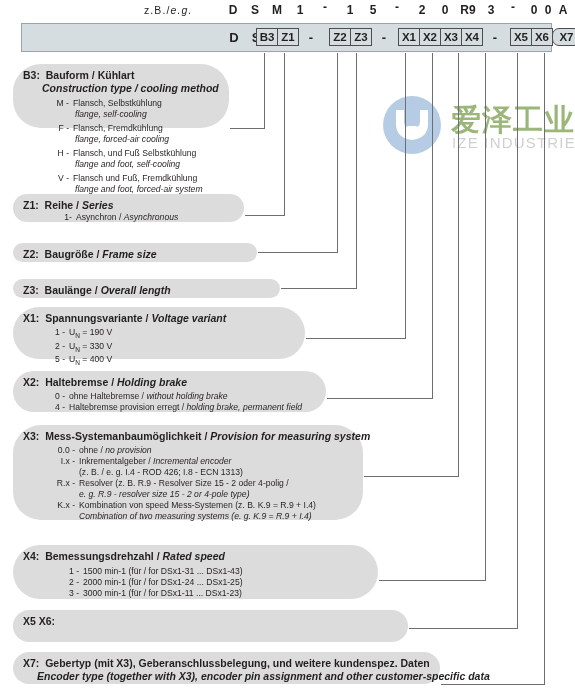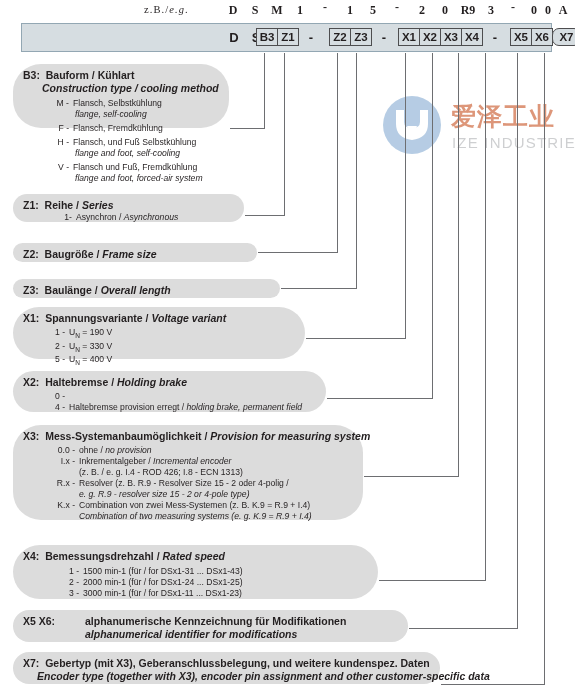--- a/index.html
+++ b/index.html
@@ -43,41 +43,41 @@
   }
   #wm-mark {
     position: absolute;
     left: 11px; top: 20px;
     width: 36px; height: 34px;
   }
   #wm-cn {
     position: absolute;
     left: 68px; top: 12px;
     font-family: Liberation Sans, sans-serif;
-    font-size: 25px;
+    font-size: 30px;
     font-weight: bold;
     letter-spacing: 1px;
-    color: #c2410c;
+    color: #4d7c0f;
     white-space: nowrap;
   }
   #wm-en {
     position: absolute;
     left: 69px; top: 46px;
     font-family: "Liberation Sans", sans-serif;
     font-size: 15px;
     letter-spacing: 1.2px;
     color: #a7a9ac;
     white-space: nowrap;
   }
 
   
   #example-row {
     position: absolute;
     left: 0; top: 0;
-    width: 508px; height: 22px; font-family: Liberation Serif, serif;
+    width: 508px; height: 22px;
   }
   .ex-label {
     position: absolute;
     top: 4px;
     font-size: 10.5px;
     letter-spacing: 1.1px;
     white-space: nowrap;
     color: #231f20;
   }
   .ex-label i { font-style: italic; }
@@ -292,20 +292,21 @@
           <span class="opt-val">Flansch, Selbstkühlung</span>
         </div>
       <div class="opt-cont" style="padding-left:19px;"><i>flange, self-cooling</i></div>
     </div>
     <div style="height:3px"></div>
     <div>
       <div class="opt">
           <span class="opt-key" style="width:13px">F -</span>
           <span class="opt-val">Flansch, Fremdkühlung</span>
         </div>
+      <div class="opt-cont" style="padding-left:19px;"><i>flange, forced-air cooling</i></div>
     </div>
     <div style="height:3px"></div>
     <div>
       <div class="opt">
           <span class="opt-key" style="width:13px">H -</span>
           <span class="opt-val">Flansch, und Fuß Selbstkühlung</span>
         </div>
       <div class="opt-cont" style="padding-left:19px;"><i>flange and foot, self-cooling</i></div>
     </div>
     <div style="height:3px"></div>
@@ -363,20 +364,21 @@
 </div>
 
 <div class="block" style="left:13px; top:371px; width:313px; height:41px;">
   <div class="blk-title">
     <span>X2:</span>&nbsp; <span>Haltebremse /</span> <i>Holding brake</i>
   </div>
   <div style="height:2px"></div>
   <div class="indent-1">
     <div class="opt">
       <span class="opt-key" style="width:14px">0 -</span>
+      <span class="opt-val"><span>ohne Haltebremse /</span> <i>without holding brake</i></span>
     </div>
     <div class="opt">
       <span class="opt-key" style="width:14px">4 -</span>
       <span class="opt-val"><span>Haltebremse provision erregt /</span> <i>holding brake, permanent field</i></span>
     </div>
   </div>
 </div>
 
 <div class="block" style="left:13px; top:425px; width:350px; height:95px;">
   <div class="blk-title">
@@ -400,21 +402,21 @@
     <div>
       <div class="opt">
         <span class="opt-key" style="width:24px">R.x -</span>
         <span class="opt-val">Resolver (z. B. R.9 - Resolver Size 15 - 2 oder 4-polig /</span>
       </div>
       <div class="opt-cont" style="padding-left:28px;"><i>e. g. R.9 - resolver size 15 - 2 or 4-pole type)</i></div>
     </div>
     <div>
       <div class="opt">
         <span class="opt-key" style="width:24px">K.x -</span>
-        <span class="opt-val">Combination von zwei Mess-Systemen (z. B. K.9 = R.9 + I.4)</span>
+        <span class="opt-val">Kombination von speed Mess-Systemen (z. B. K.9 = R.9 + I.4)</span>
       </div>
       <div class="opt-cont" style="padding-left:28px;"><i>Combination of two measuring systems (e. g. K.9 = R.9 + I.4)</i></div>
     </div>
   </div>
 </div>
 
 <div class="block" style="left:13px; top:545px; width:365px; height:54px;">
   <div class="blk-title">
     <span>X4:</span>&nbsp; <span>Bemessungsdrehzahl /</span> <i>Rated speed</i>
   </div>
@@ -431,24 +433,20 @@
     <div class="opt">
       <span class="opt-key" style="width:14px">3 -</span>
       <span class="opt-val">3000 min-1 (für / for DSx1-11 ... DSx1-23)</span>
     </div>
   </div>
 </div>
 
 <div class="block" style="left:13px; top:610px; width:395px; height:32px;">
   <div class="two-col-title">
     <div class="k big-title-line" style="width:52px;">X5 X6:</div>
-    <div>
-      <div class="big-title-line">alphanumerische Kennzeichnung für Modifikationen</div>
-      <div class="big-title-line"><i>alphanumerical identifier for modifications</i></div>
-    </div>
   </div>
 </div>
 
 <div class="block" style="left:13px; top:652px; width:427px; height:32px;">
   <div class="big-title-line">
     <span>X7:</span>&nbsp; <span>Gebertyp (mit X3), Geberanschlussbelegung, und weitere kundenspez. Daten</span>
   </div>
   <div class="big-title-line" style="padding-left:14px;"><i>Encoder type  (together with  X3), encoder pin assignment and other customer-specific data</i></div>
 </div>
 

